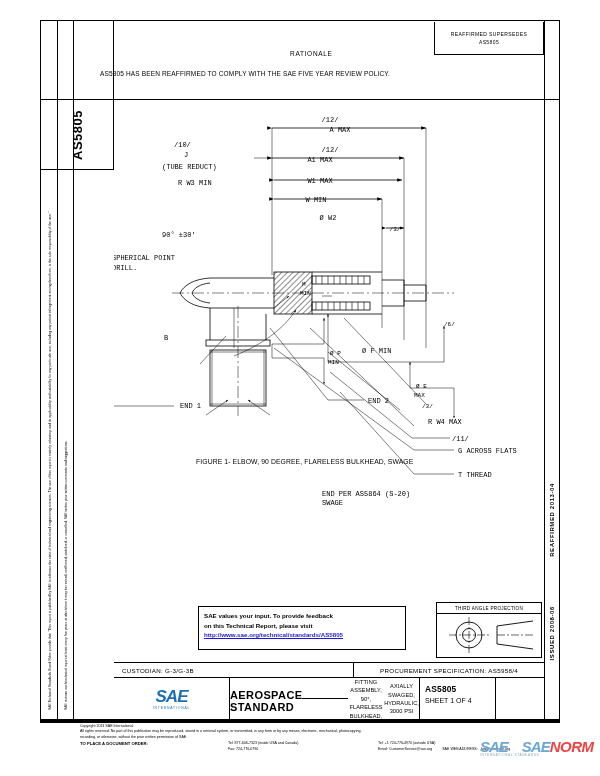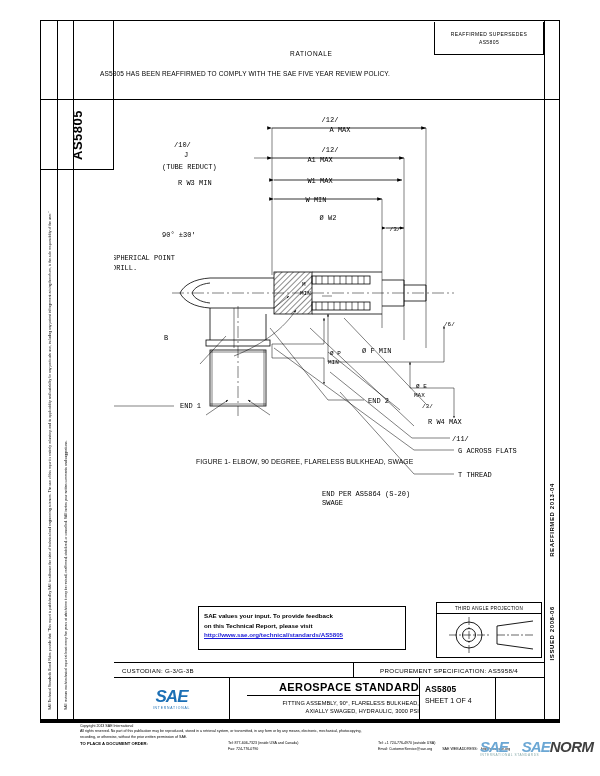--- a/index.html
+++ b/index.html
@@ -68,21 +68,21 @@
   .custcell{width:240px;border-right:1.5px solid #000;box-sizing:border-box;
             padding:4px 0 0 8px;font-size:6.2px;letter-spacing:.3px;}
   .proccell{flex:1;box-sizing:border-box;text-align:center;padding-top:4px;
             font-size:6.2px;letter-spacing:.3px;}
   
   .titleblock{position:absolute;left:114px;top:678px;width:430px;height:42px;
               display:flex;box-sizing:border-box;}
   .tb-logo{width:116px;border-right:1.5px solid #000;box-sizing:border-box;
            display:flex;flex-direction:column;align-items:center;justify-content:center;}
   .tb-mid{width:190px;border-right:1.5px solid #000;box-sizing:border-box;
-          display:flex;flex-direction:column;align-items:flex-end;}
+          display:flex;flex-direction:row;align-items:center;}
   .tb-as{font-size:11px;font-weight:bold;letter-spacing:.4px;margin-top:3px;}
   .tb-rule{width:172px;height:1.2px;background:#000;margin:1.5px 0 3px 0;}
   .tb-t1{font-size:5.6px;letter-spacing:.1px;line-height:1.5;text-align:center;}
   .tb-doc{width:76px;border-right:1.5px solid #000;box-sizing:border-box;
           padding:6px 0 0 5px;}
   .tb-docnum{font-size:8.4px;font-weight:bold;letter-spacing:.2px;}
   .tb-sheet{font-size:7px;margin-top:3px;}
   .tb-rev{flex:1;}
   .saelogo{font-size:17px;font-weight:bold;font-style:italic;color:#1b6fb5;
            letter-spacing:-1px;line-height:1;}
@@ -90,21 +90,21 @@
   
   .foot{position:absolute;left:80px;top:724px;width:480px;}
   .f1{font-size:3.6px;line-height:1.5;}
   .f1 b{font-size:4.2px;}
   .fgrid{display:flex;margin-top:1px;}
   .fcol1{width:148px;}
   .fcol2{flex:1;}
   .wm{position:absolute;left:480px;top:738px;}
   .wm-sae{font-size:15px;font-weight:bold;font-style:italic;color:#6ba7d4;
           letter-spacing:-1px;}
-  .wm-norm{font-size:15px;font-weight:bold;font-style:italic;color:#404040;
+  .wm-norm{font-size:15px;font-weight:bold;font-style:italic;color:#ef4444;
            letter-spacing:-.5px;}
   .wm-sub{font-size:3.2px;color:#8aa;letter-spacing:.6px;margin-top:-2px;}
   .blackbar{position:absolute;left:40px;top:720px;width:520px;height:2.5px;background:#000;}
 </style>
 </head>
 <body>
 
 <div class="page">
 
   <div class="frame"></div>

